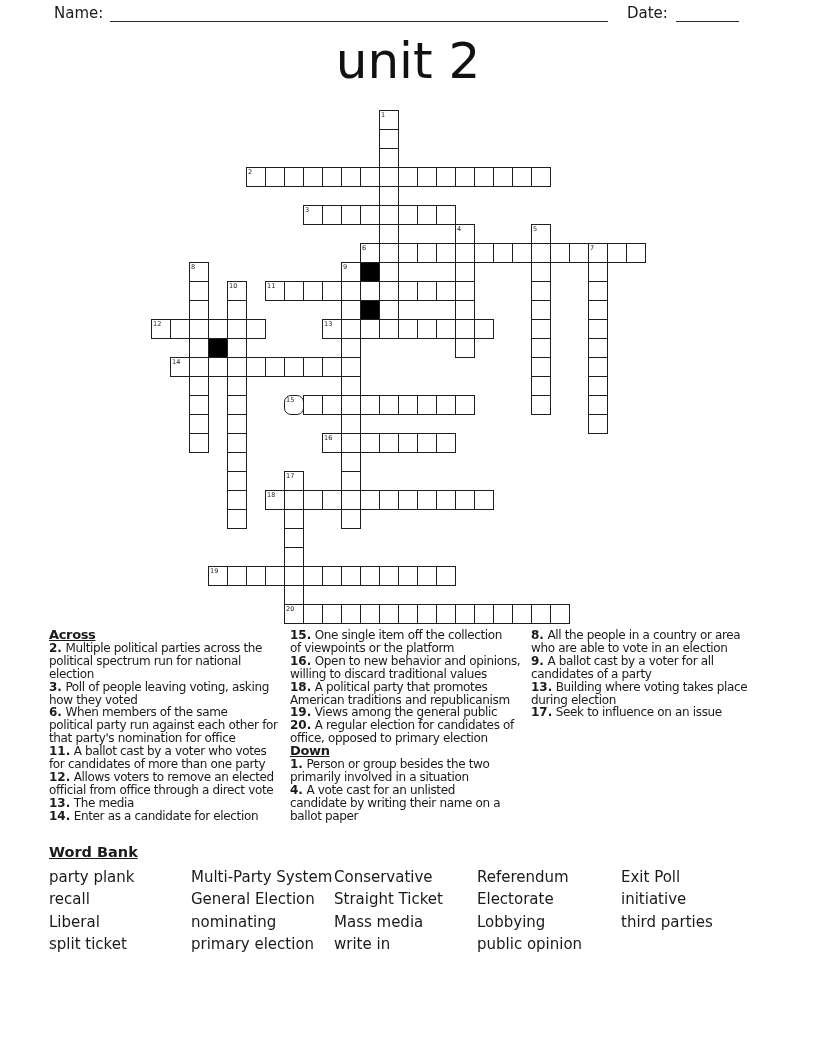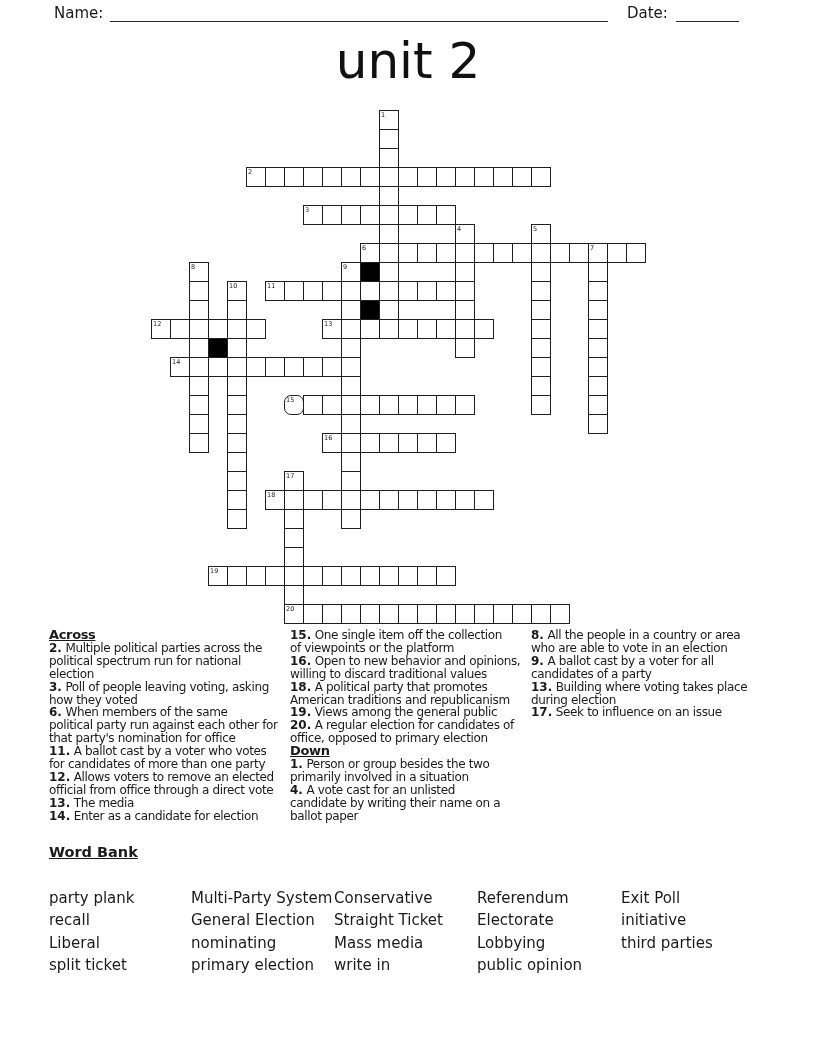--- a/index.html
+++ b/index.html
@@ -41,21 +41,21 @@
   .clue span{white-space:pre-line;}
   .clue b{letter-spacing:0;text-align:right;}
   
   #wordbank-heading{
     position:absolute;left:49px;top:844px;font-size:14.5px;font-weight:bold;
     text-decoration:underline;line-height:16px;
   }
   #wordbank{
     position:absolute;left:49px;top:866px;width:730px;
     display:grid;grid-template-columns:142px 143px 143px 144px 158px;
-    grid-auto-rows:22.4px;font-size:15px;line-height:22.4px;margin-top:21px;
+    grid-auto-rows:22.4px;font-size:15px;line-height:22.4px;
   }
 </style>
 </head>
 <body>
 
 <span id="name-label" class="hdr-label">Name:</span>
 <div id="name-line" class="blank-line"></div>
 <span id="date-label" class="hdr-label">Date:</span>
 <div id="date-line" class="blank-line"></div>
 

